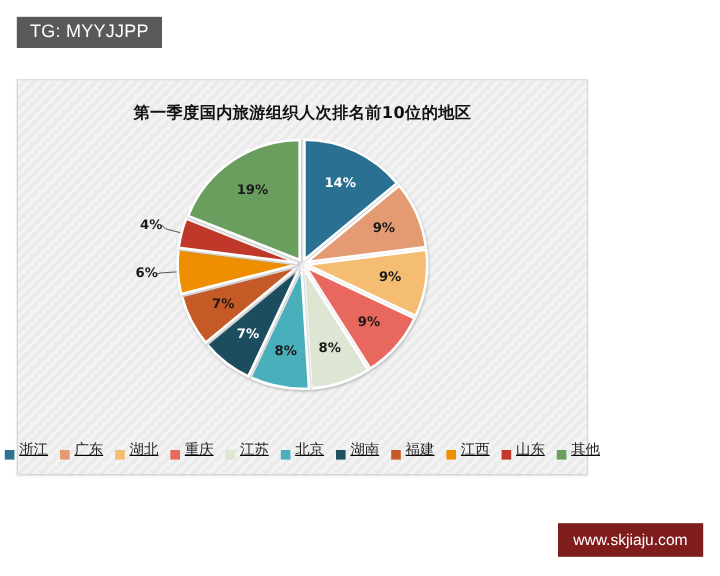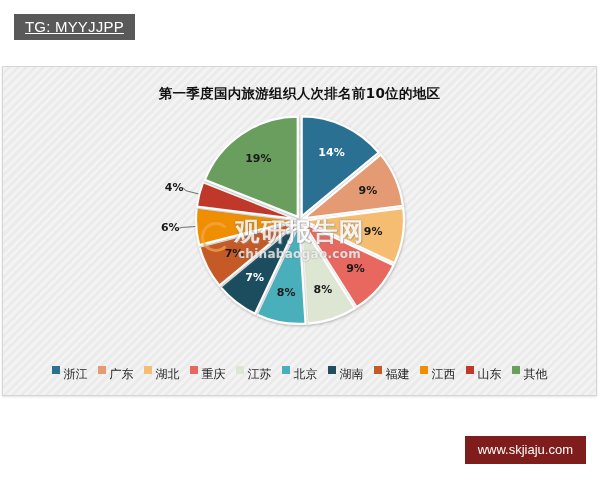--- a/index.html
+++ b/index.html
@@ -20,42 +20,41 @@
     position: absolute;
     left: 14px;
     top: 14px;
     background: #595959;
     color: #ffffff;
     font-size: 15px;
     letter-spacing: 0.2px;
     padding: 5px 11px 6px 11px;
     line-height: 1;
     white-space: nowrap;
-    text-decoration: underline;
   }
 
   
   #url-badge {
     position: absolute;
     right: 14px;
     bottom: 16px;
     background: #7f1d1d;
     color: #ffffff;
     font-size: 13px;
     padding: 7px 13px 8px 13px;
     line-height: 1;
     white-space: nowrap;
   }
 
   
   #chart-card {
     position: absolute;
-    left: 2px;
+    left: 14px;
     top: 66px;
-    width: 595px;
+    width: 476px;
     height: 330px;
     background:
       repeating-linear-gradient(
         -45deg,
         #f3f3f3 0px, #f3f3f3 3px,
         #ebebeb 3px, #ebebeb 6px
       );
     border: 1px solid #d6d6d6;
     box-shadow: 0 1px 2px rgba(0,0,0,0.12);
     box-sizing: border-box;
@@ -150,23 +149,24 @@
     right: 8px;
     bottom: 12px;
     display: flex;
     justify-content: center;
     align-items: center;
     flex-wrap: nowrap;
     gap: 0px;
   }
   .legend-item {
     display: flex;
-    align-items: flex-start;
+    align-items: flex-end;
     margin: 0 5px;
     white-space: nowrap;
+    text-decoration: underline;
   }
   .legend-swatch {
     width: 8px;
     height: 8px;
     margin-right: 4px;
     flex: 0 0 auto;
   }
   .legend-text {
     font-family: "DejaVu Sans", "Liberation Sans", sans-serif;
     font-size: 12px;
@@ -215,25 +215,20 @@
           <text class="slice-label" text-anchor="middle" dominant-baseline="middle" x="196.13378272065637" y="179.68925655392297">8%</text>
           <text class="slice-label slice-label-inner" text-anchor="middle" dominant-baseline="middle" x="164.64487802967975" y="165.4714709158011">7%</text>
           <text class="slice-label" text-anchor="middle" dominant-baseline="middle" x="144.06551721006076" y="140.59529698072646">7%</text>
           <text class="slice-label" text-anchor="middle" dominant-baseline="middle" x="80.2565253043247" y="115.16276753881064">6%</text>
           <text class="slice-label" text-anchor="middle" dominant-baseline="middle" x="84.08418905327798" y="74.6703146685688">4%</text>
           <text class="slice-label" text-anchor="middle" dominant-baseline="middle" x="168.4058300389423" y="45.79603750368244">19%</text>
         </g>
     </svg>
   </div>
 
-  <div id="watermark">
-    <div id="wm-logo"></div>
-    <div id="wm-main">观研报告网</div>
-    <div id="wm-sub">chinabaogao.com</div>
-  </div>
 
   <div id="legend">
       <div class="legend-item">
         <span class="legend-swatch" style="background: rgb(44, 112, 146);"></span>
         <span class="legend-text">浙江</span>
       </div>
       <div class="legend-item">
         <span class="legend-swatch" style="background: rgb(228, 154, 114);"></span>
         <span class="legend-text">广东</span>
       </div>

